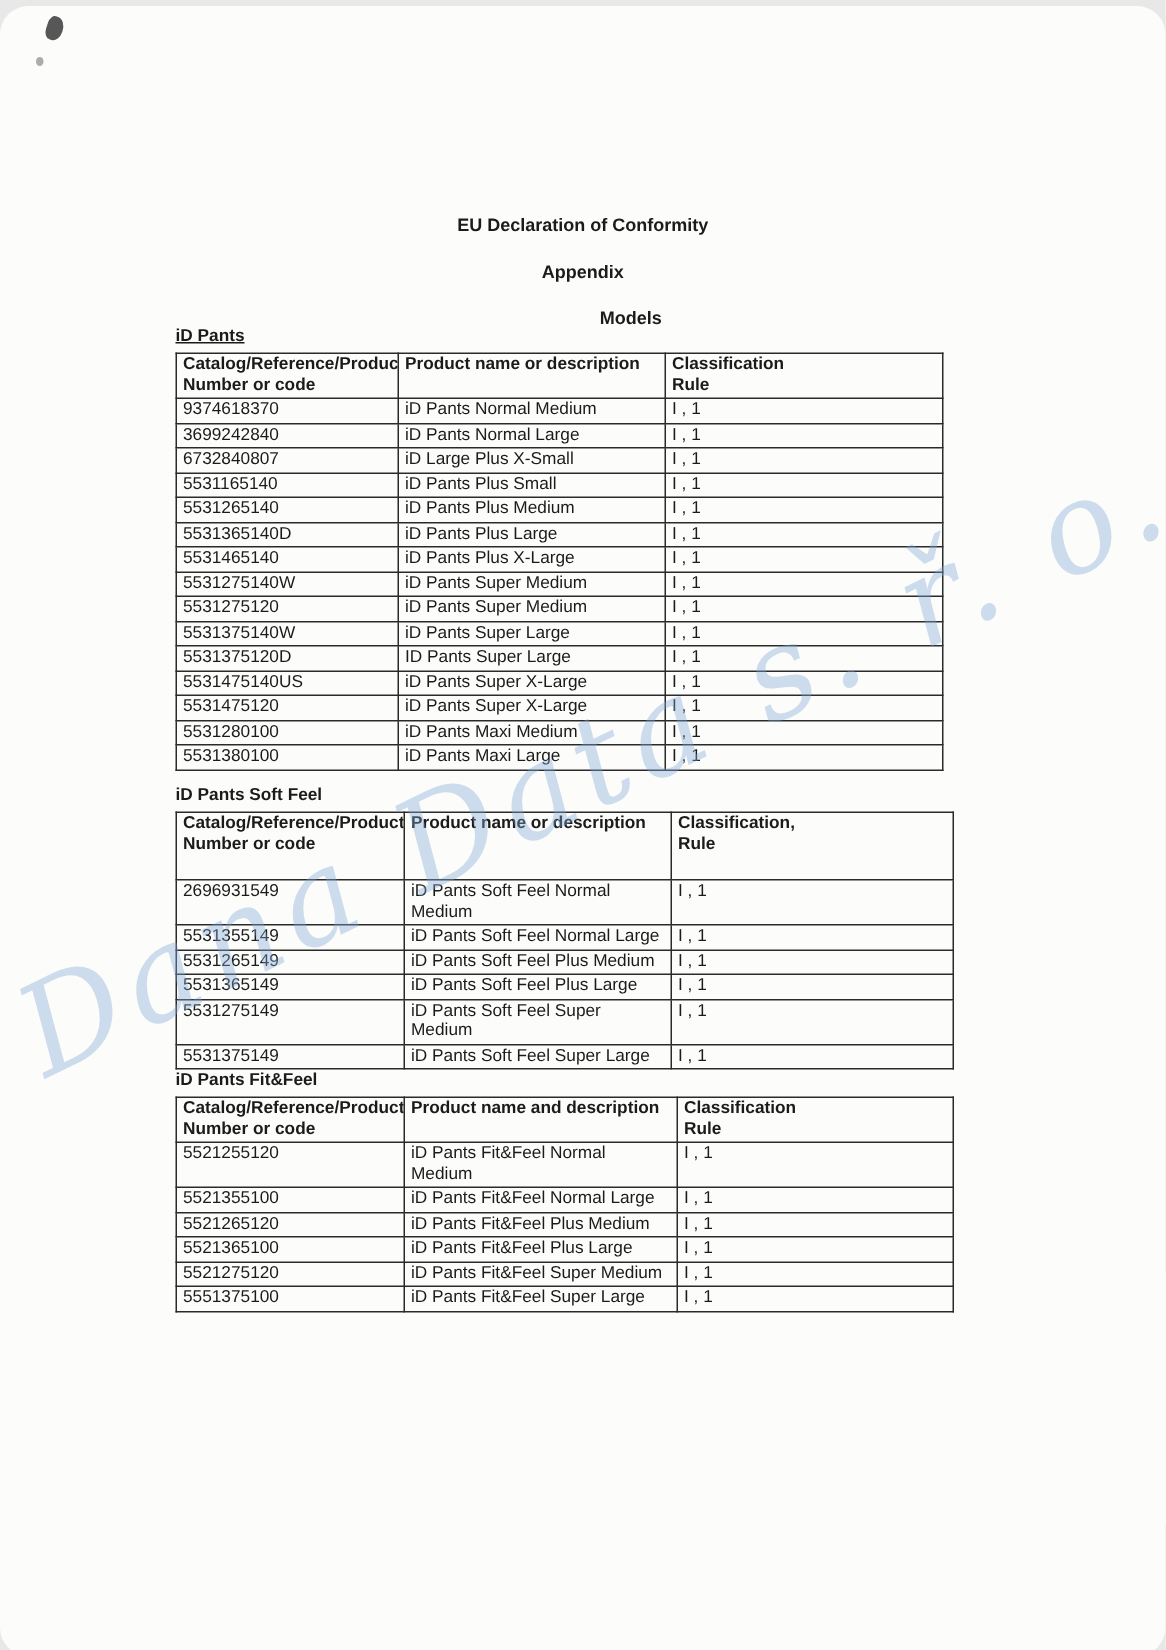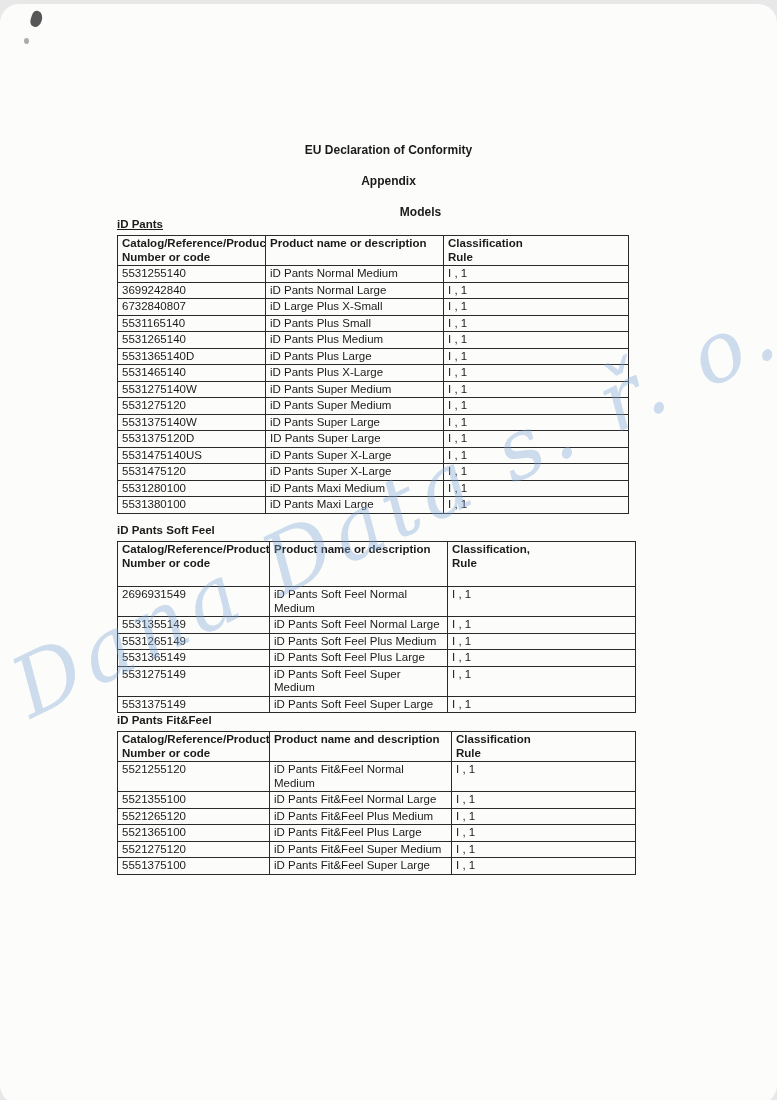--- a/index.html
+++ b/index.html
@@ -90,21 +90,21 @@
           <span></span>
         </th>
         <th>
           <span>Classification</span>
           <span>Rule</span>
         </th>
       </tr>
     </thead>
     <tbody>
         <tr>
-          <td>5531255140</td>
+          <td>9374618370</td>
           <td>iD Pants Normal Medium</td>
           <td>I , 1</td>
         </tr>
         <tr>
           <td>3699242840</td>
           <td>iD Pants Normal Large</td>
           <td>I , 1</td>
         </tr>
         <tr>
           <td>6732840807</td>

